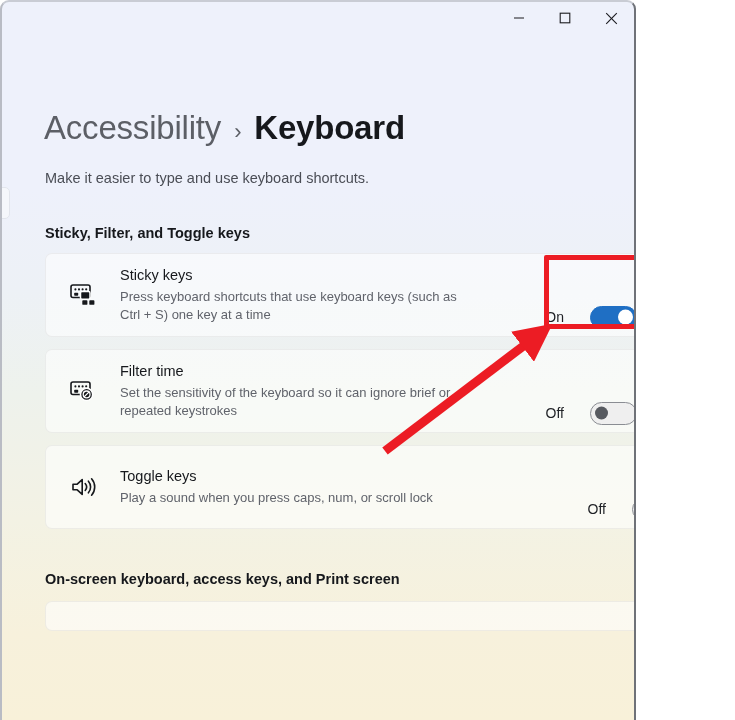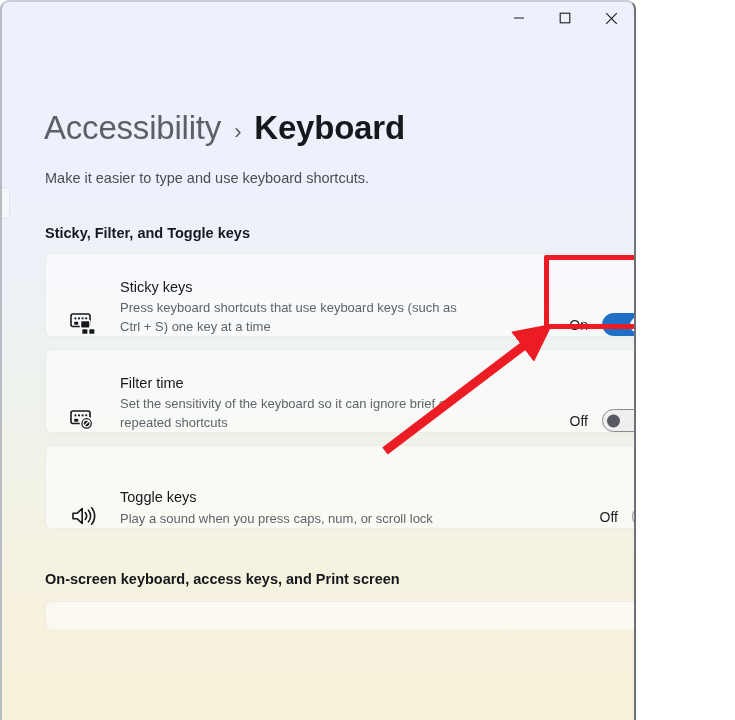--- a/index.html
+++ b/index.html
@@ -118,21 +118,21 @@
   
   .card {
     position: relative;
     margin: 12px 0 0 43px;
     width: 649px;
     box-sizing: border-box;
     border: 1px solid rgba(0,0,0,0.055);
     border-radius: 7px;
     background: rgba(255,255,255,0.58);
     display: flex;
-    align-items: flex-end;
+    align-items: center;
     padding: 0 14px 0 17px;
     min-height: 76px;
   }
   .card.tall { min-height: 84px; }
   .card.compact { min-height: 64px; }
 
   .card-icon {
     width: 40px;
     min-width: 40px;
     display: flex;
@@ -156,21 +156,21 @@
     font-size: 13px;
     color: #60636b;
     line-height: 1.43;
     margin-top: 2px;
     max-width: 340px;
   }
 
   .card-right {
     display: flex;
     align-items: center;
-    gap: 14px;
+    gap: 26px;
     margin-top: 44px;
   }
   .state-label {
     font-size: 14px;
     color: #1d1f24;
     min-width: 24px;
     text-align: right;
   }
 
   
@@ -323,21 +323,21 @@
           <circle cx="12.6" cy="7.4" r="1.05" fill="#16181c"></circle>
           <circle cx="16.2" cy="7.4" r="1.05" fill="#16181c"></circle>
           <rect x="4.2" y="10.8" width="4" height="3" rx="0.7" fill="#16181c"></rect>
           <circle cx="16.6" cy="15.4" r="6.1" fill="#16181c" stroke="#fff" stroke-width="1.6"></circle>
           <circle cx="16.6" cy="15.4" r="3.4" fill="none" stroke="#fff" stroke-width="1.3"></circle>
           <line x1="14.1" y1="17.9" x2="19.1" y2="12.9" stroke="#fff" stroke-width="1.3"></line>
         </svg>
       </div>
       <div class="card-text">
         <div class="card-title">Filter time</div>
-        <div class="card-desc">Set the sensitivity of the keyboard so it can ignore brief or repeated shortcuts</div>
+        <div class="card-desc">Set the sensitivity of the keyboard so it can ignore brief or repeated keystrokes</div>
       </div>
       <div class="card-right">
         <span class="state-label">Off</span>
         <div class="toggle off">
           <div class="knob"></div>
         </div>
         <div class="chevron">
           <svg width="10" height="16" viewBox="0 0 10 16">
               <polyline points="2,2 8,8 2,14" fill="none" stroke="currentColor" stroke-width="1.5" stroke-linecap="round" stroke-linejoin="round"></polyline>
             </svg>

